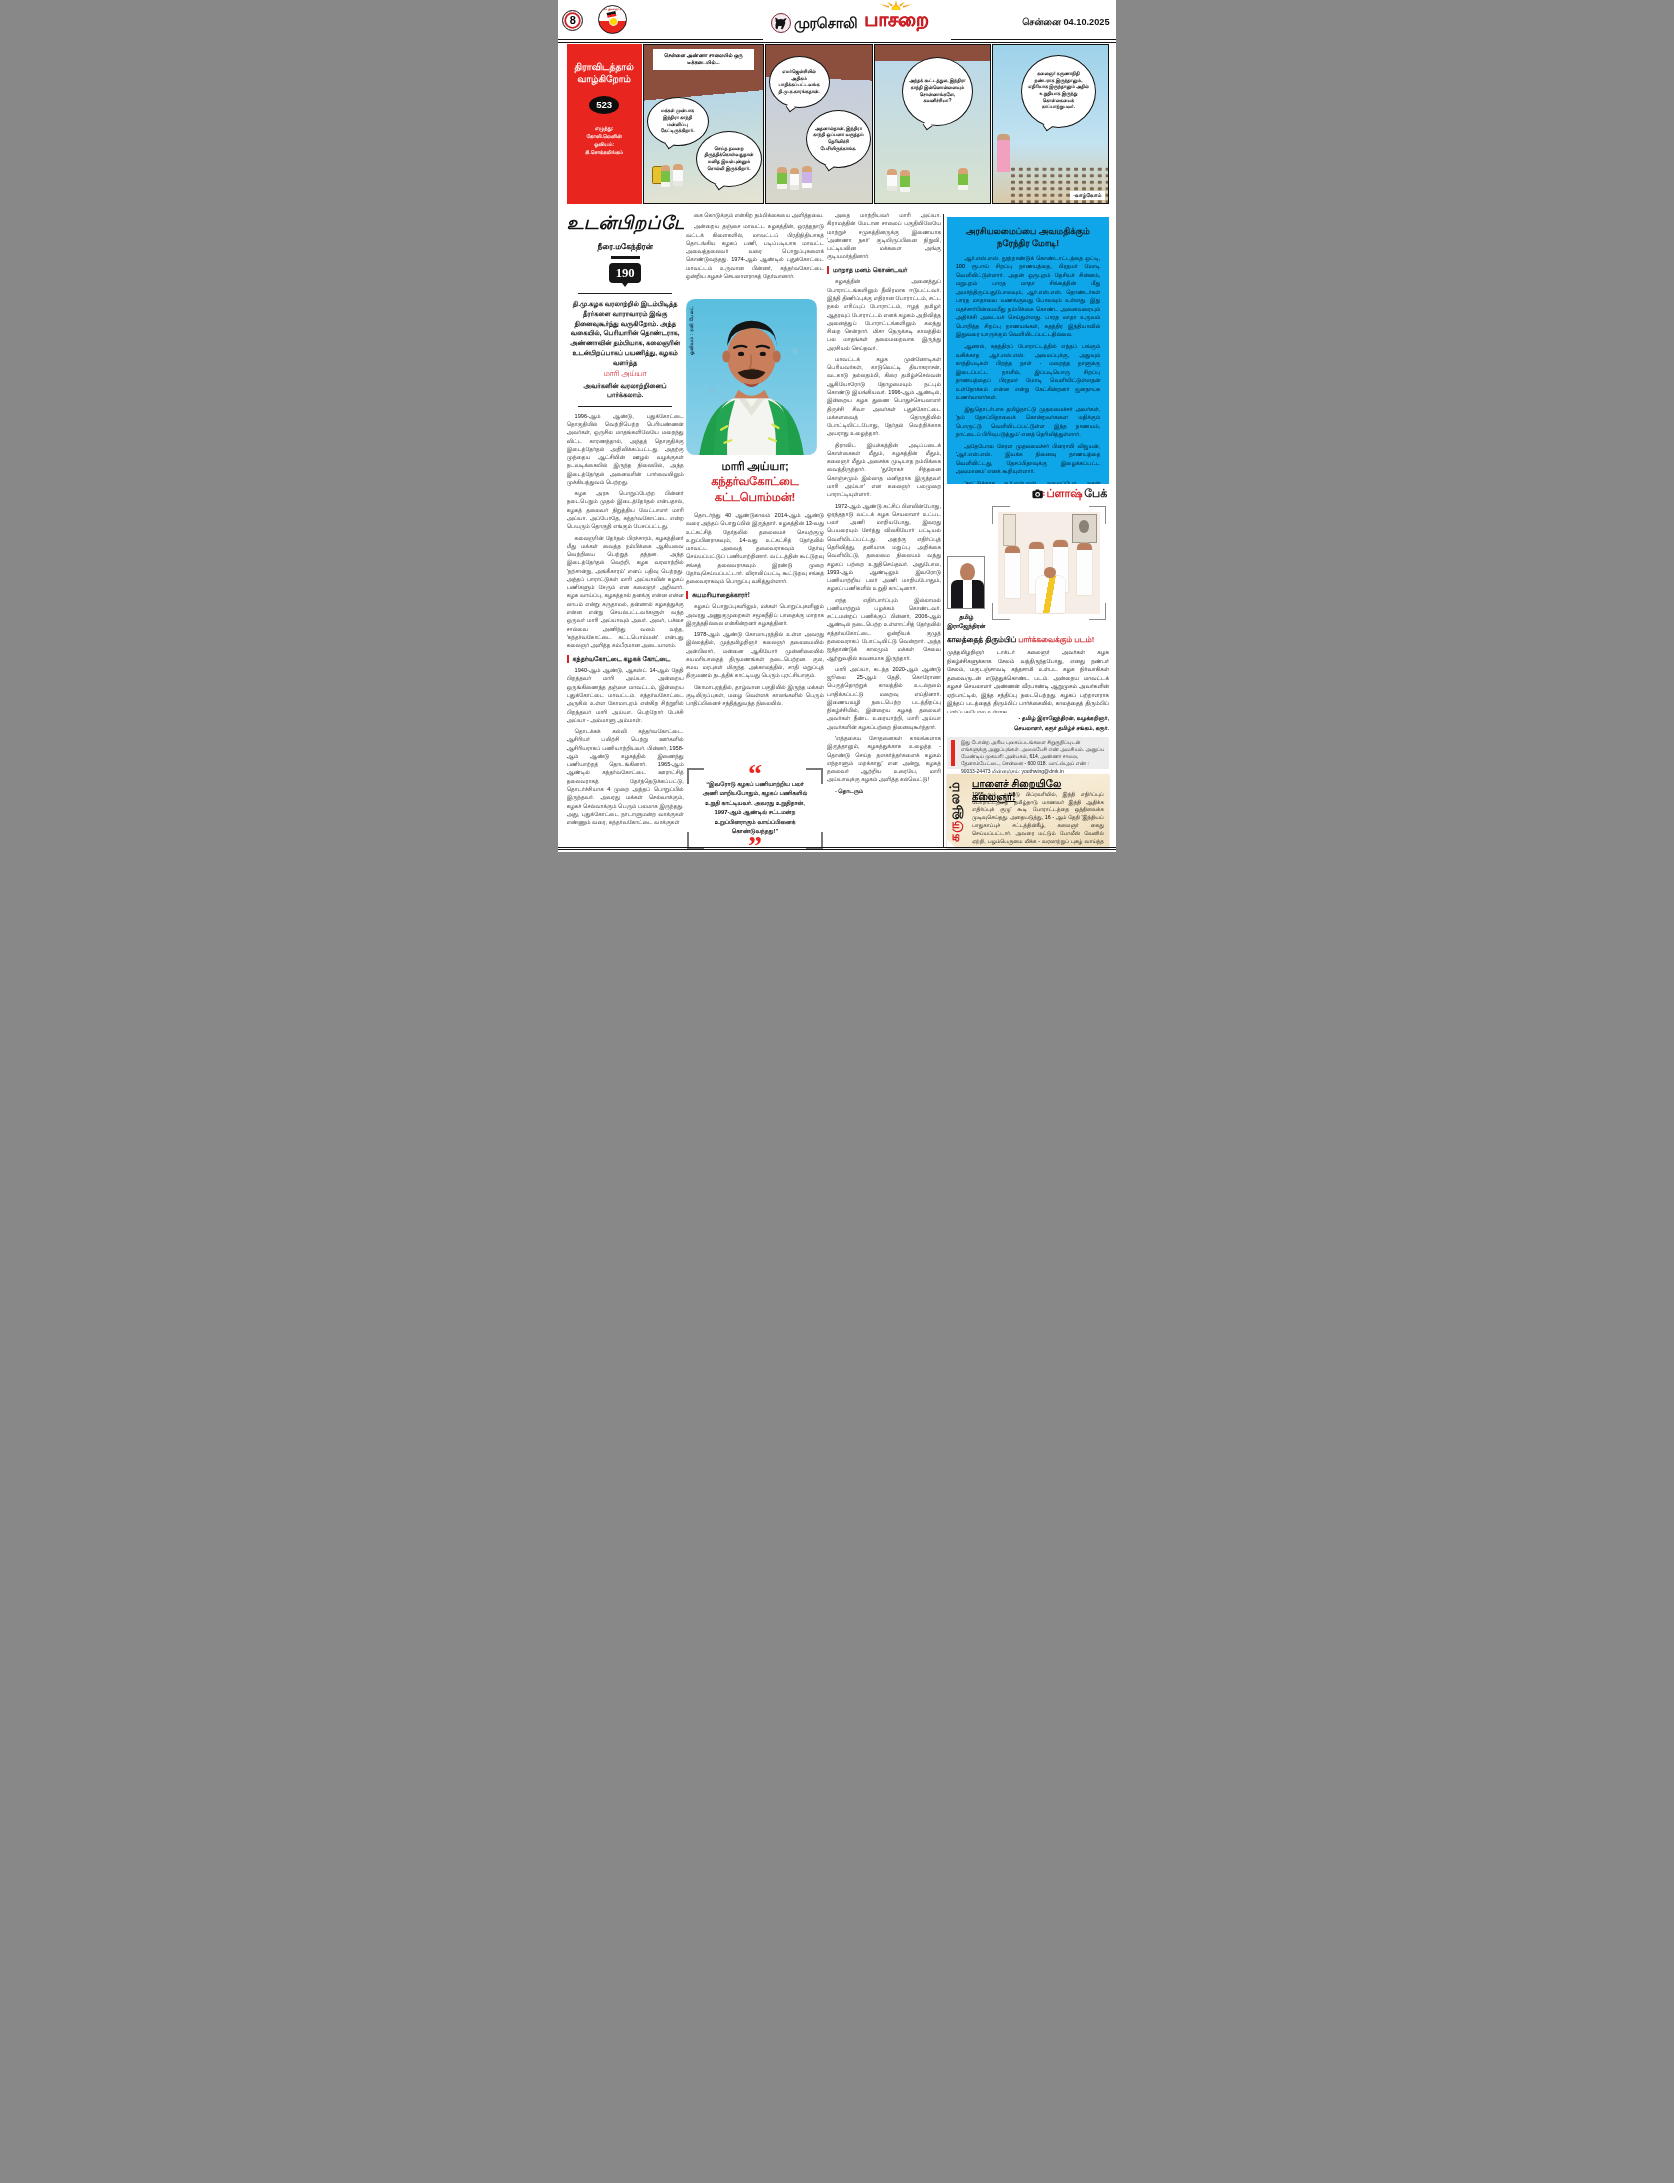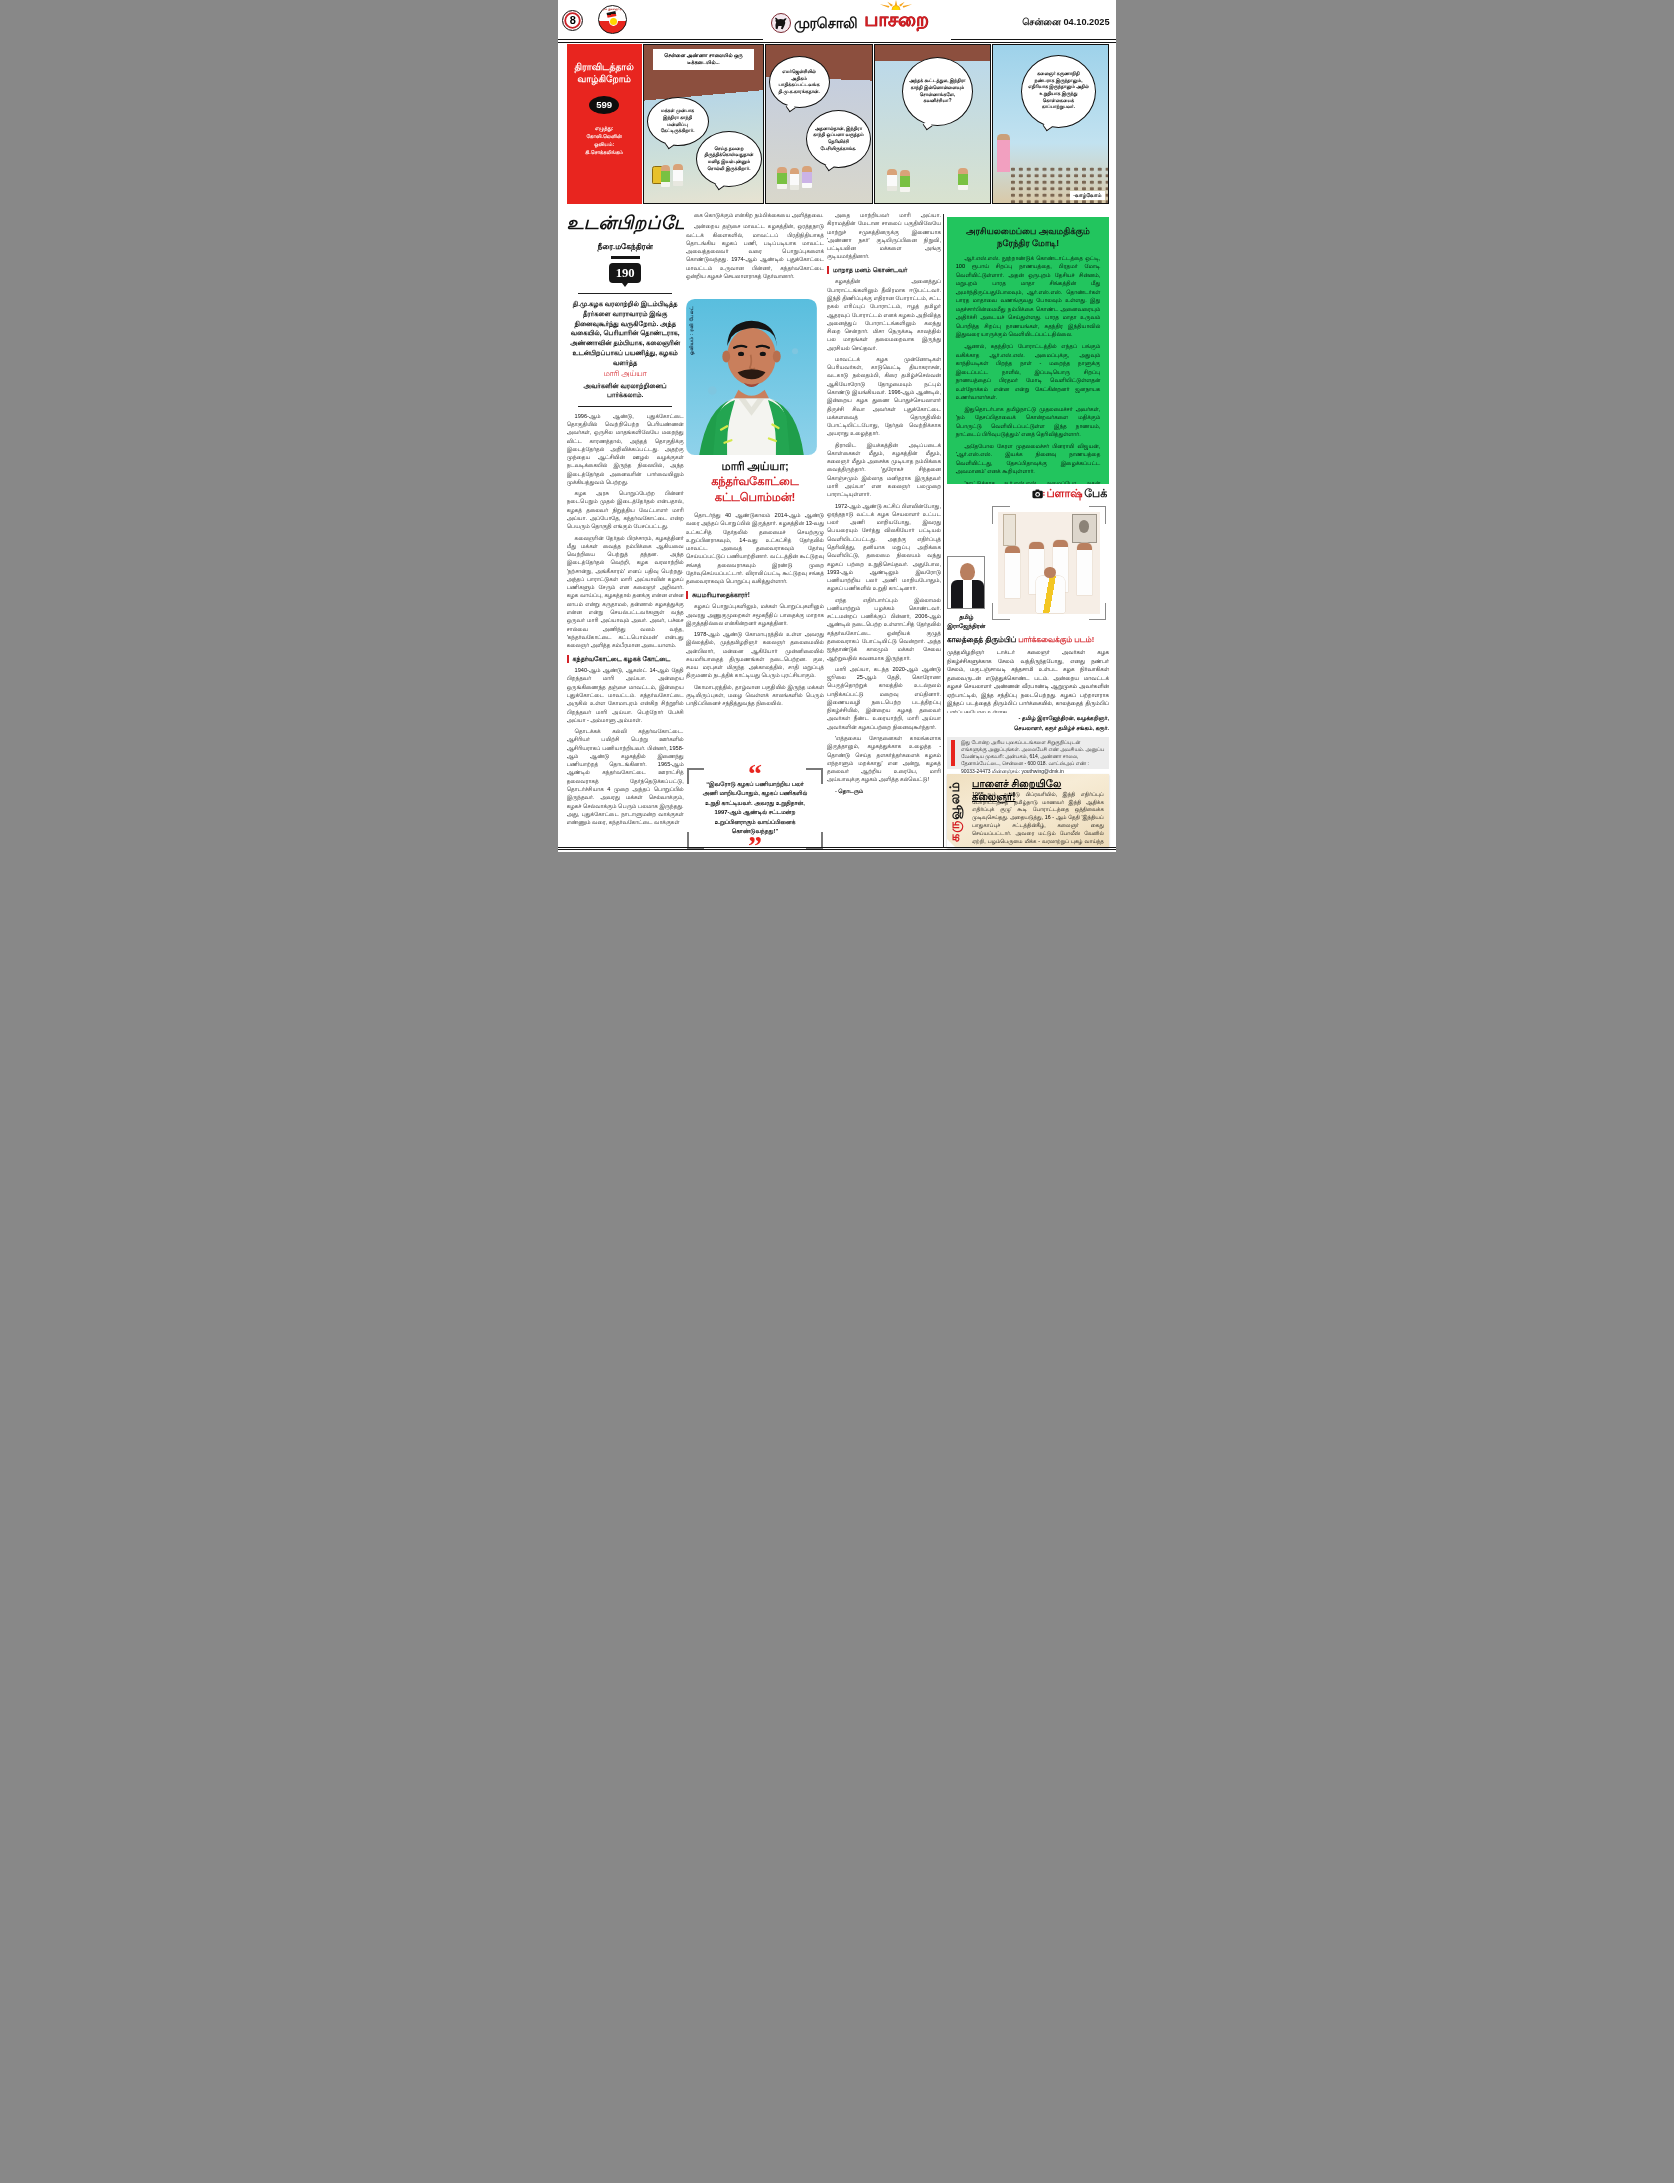--- a/index.html
+++ b/index.html
@@ -93,21 +93,21 @@
   .pq-tl { left:0; top:2.6px; border-left-width:2.6px; border-top-width:2.6px; }
   .pq-tr { right:0; top:2.6px; border-right-width:2.6px; border-top-width:2.6px; }
   .pq-bl { left:0; bottom:0; border-left-width:2.6px; border-bottom-width:2.6px; }
   .pq-br { right:0; bottom:0; border-right-width:2.6px; border-bottom-width:2.6px; }
   .pq-mark { position:absolute; left:50%; transform:translateX(-50%); color:#e8251f;
     font-family:"Liberation Serif", serif; font-size:28px; font-weight:700; line-height:0.6; }
   .pq-open { top:0.9px; } .pq-close { bottom:-6.1px; }
   .pq-text { font-size:5.8px; font-weight:700; line-height:1.62; color:#111; }
 
   
-  .modi-box { position:absolute; left:389px; top:217px; width:162px; height:267px; background:#22c55e; padding:7.9px 8.7px 4.4px; overflow:hidden; }
+  .modi-box { position:absolute; left:389px; top:217px; width:162px; height:267px; background:#0ea5e9; padding:7.9px 8.7px 4.4px; overflow:hidden; }
   .modi-title { text-align:center; font-weight:800; font-size:8.5px; line-height:1.45; color:#141414; margin-bottom:4.4px; }
   .modi-box p { font-size:5.6px; line-height:1.52; text-align:justify; text-indent:8.7px; margin-bottom:3.1px; }
 
   .flashback { position:absolute; left:389px; top:487px; width:162px; height:282px; }
   .fb-logo { position:absolute; right:1.7px; top:0; font-size:11px; font-weight:800; display:flex; align-items:center; gap:1.7px; }
   .fb-logo .fb-red { color:#d41f24; } .fb-logo .fb-black { color:#141414; }
   .fb-frame { position:absolute; left:45px; top:19px; width:114px; height:114px; }
   .fb-c { position:absolute; width:17.5px; height:17.5px; border:0 solid #8a8a8a; }
   .fb-tl { left:0; top:0; border-left-width:1.7px; border-top-width:1.7px; }
   .fb-tr { right:0; top:0; border-right-width:1.7px; border-top-width:1.7px; }
@@ -182,21 +182,21 @@
         <circle cx="55" cy="24" r="9" fill="#ffd700" stroke="#f5a31a" stroke-width="2"></circle>
       </svg>
     </div>
     <span class="masthead-black">முரசொலி</span>
     <span class="masthead-red">பாசறை</span>
   </div>
   <div class="dateline">சென்னை 04.10.2025</div>
 
   <div class="comic-red">
     <div class="c-title">திராவிடத்தால் வாழ்கிறோம்</div>
-    <div class="c-num">599</div>
+    <div class="c-num">523</div>
     <div class="c-credits">
       <div>எழுத்து:</div>
       <div>கோவி.லெனின்</div>
       <div>ஓவியம்:</div>
       <div>கி.சொக்கலிங்கம்</div>
     </div>
   </div>
 
   <div class="panel panel-1">
     <div class="p-caption">சென்னை அண்ணா சாலையில் ஒரு டீக்கடையில்...</div>

